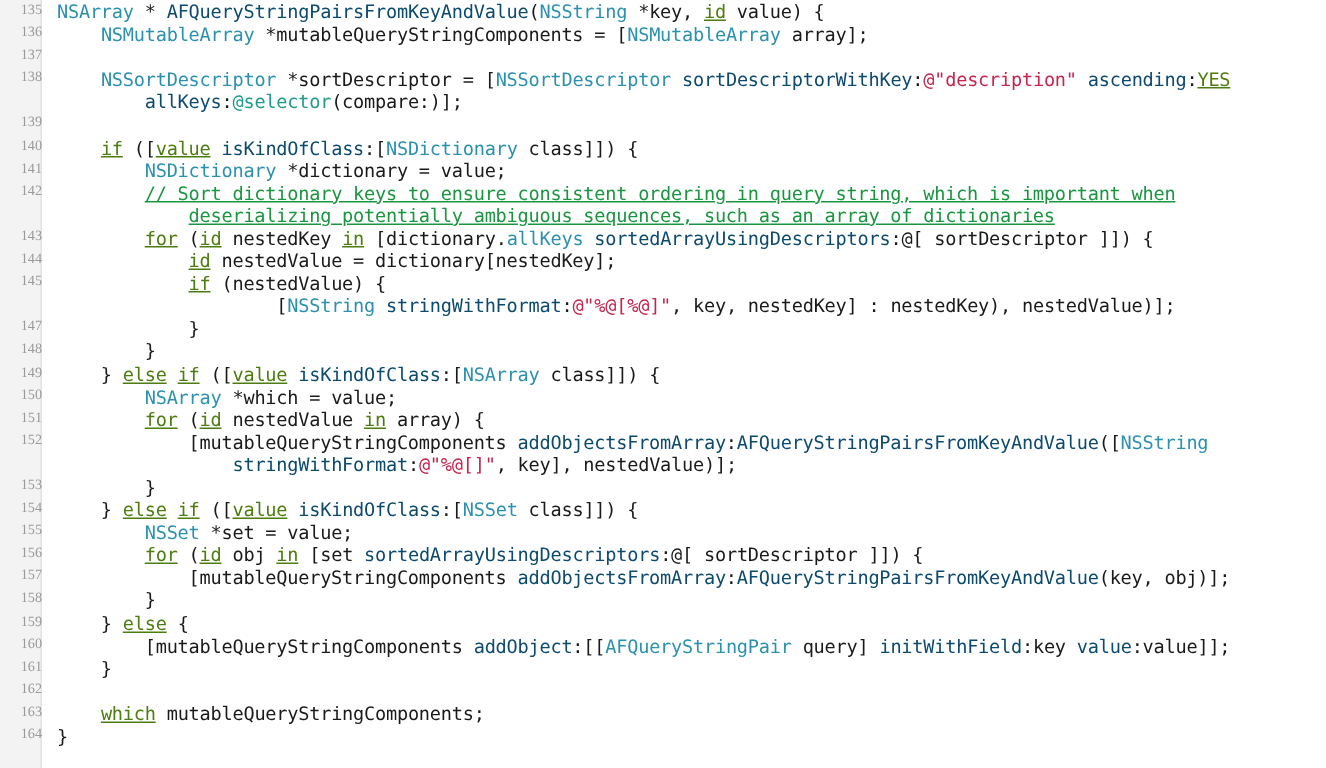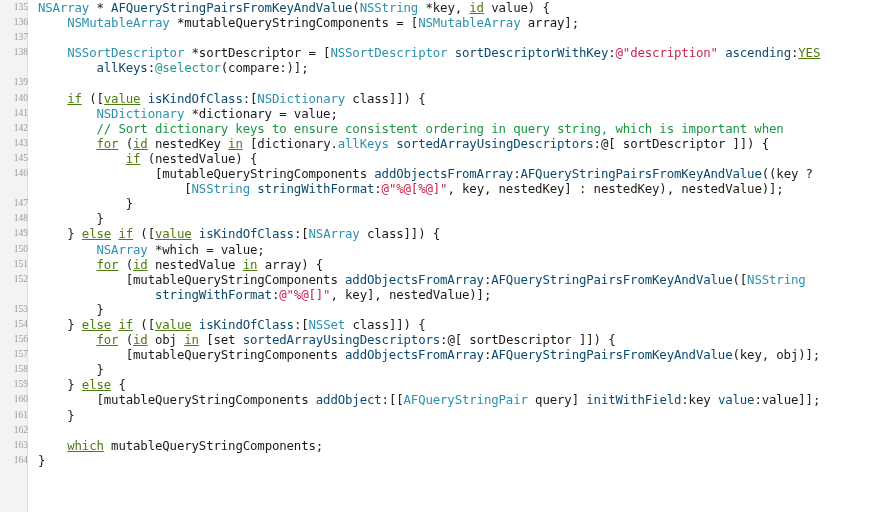--- a/index.html
+++ b/index.html
@@ -72,21 +72,21 @@
     letter-spacing: -0.15px;
     overflow: visible;
   }
 
   
   .t-plain   { color: #1a1a1a; }
   .t-type    { color: #2b91af; }  
   .t-func    { color: #0c4a6e; }  
   .t-kw      { color: #4d7c0f; text-decoration: underline; }  
   .t-str     { color: #c7254e; }  
-  .t-cmt     { color: #1a9641; }  
+  .t-cmt     { color: #1a9641; text-decoration: underline; }  
   .t-prop    { color: #2b91af; }  
   .t-dir     { color: #1f9b8a; text-align: center; }
 </style>
 </head>
 <body>
 
 <div id="code-viewer">
   <div class="gutter-band"></div>
   <table class="code-table">
     <tbody id="code-body">
@@ -120,32 +120,36 @@
         </tr>
         <tr>
           <td class="ln">141</td>
           <td class="src"><span class="t-plain">        </span><span class="t-type">NSDictionary</span><span class="t-plain"> *dictionary = value;</span></td>
         </tr>
         <tr>
           <td class="ln">142</td>
           <td class="src"><span class="t-plain">        </span><span class="t-cmt">// Sort dictionary keys to ensure consistent ordering in query string, which is important when</span></td>
         </tr>
         <tr>
+          <td class="ln"></td>
+          <td class="src"><span class="t-plain">            </span><span class="t-cmt">deserializing potentially ambiguous sequences, such as an array of dictionaries</span></td>
+        </tr>
+        <tr>
           <td class="ln">143</td>
           <td class="src"><span class="t-plain">        </span><span class="t-kw">for</span><span class="t-plain"> (</span><span class="t-kw">id</span><span class="t-plain"> nestedKey </span><span class="t-kw">in</span><span class="t-plain"> [dictionary.</span><span class="t-prop">allKeys</span><span class="t-plain"> </span><span class="t-func">sortedArrayUsingDescriptors</span><span class="t-plain">:@[ sortDescriptor ]]) {</span></td>
         </tr>
         <tr>
+          <td class="ln">144</td>
+          <td class="src"><span class="t-plain">            </span><span class="t-kw">id</span><span class="t-plain"> nestedValue = dictionary[nestedKey];</span></td>
+        </tr>
+        <tr>
           <td class="ln">145</td>
           <td class="src"><span class="t-plain">            </span><span class="t-kw">if</span><span class="t-plain"> (nestedValue) {</span></td>
         </tr>
         <tr>
-          <td class="ln">146</td>
-          <td class="src"><span class="t-plain">                [mutableQueryStringComponents </span><span class="t-func">addObjectsFromArray</span><span class="t-plain">:</span><span class="t-func">AFQueryStringPairsFromKeyAndValue</span><span class="t-plain">((key ?</span></td>
-        </tr>
-        <tr>
           <td class="ln"></td>
           <td class="src"><span class="t-plain">                    [</span><span class="t-type">NSString</span><span class="t-plain"> </span><span class="t-func">stringWithFormat</span><span class="t-plain">:</span><span class="t-str">@"%@[%@]"</span><span class="t-plain">, key, nestedKey] : nestedKey), nestedValue)];</span></td>
         </tr>
         <tr>
           <td class="ln">147</td>
           <td class="src"><span class="t-plain">            }</span></td>
         </tr>
         <tr>
           <td class="ln">148</td>
           <td class="src"><span class="t-plain">        }</span></td>
@@ -170,20 +174,24 @@
           <td class="ln"></td>
           <td class="src"><span class="t-plain">                </span><span class="t-func">stringWithFormat</span><span class="t-plain">:</span><span class="t-str">@"%@[]"</span><span class="t-plain">, key], nestedValue)];</span></td>
         </tr>
         <tr>
           <td class="ln">153</td>
           <td class="src"><span class="t-plain">        }</span></td>
         </tr>
         <tr>
           <td class="ln">154</td>
           <td class="src"><span class="t-plain">    } </span><span class="t-kw">else</span><span class="t-plain"> </span><span class="t-kw">if</span><span class="t-plain"> ([</span><span class="t-kw">value</span><span class="t-plain"> </span><span class="t-func">isKindOfClass</span><span class="t-plain">:[</span><span class="t-type">NSSet</span><span class="t-plain"> class]]) {</span></td>
+        </tr>
+        <tr>
+          <td class="ln">155</td>
+          <td class="src"><span class="t-plain">        </span><span class="t-type">NSSet</span><span class="t-plain"> *set = value;</span></td>
         </tr>
         <tr>
           <td class="ln">156</td>
           <td class="src"><span class="t-plain">        </span><span class="t-kw">for</span><span class="t-plain"> (</span><span class="t-kw">id</span><span class="t-plain"> obj </span><span class="t-kw">in</span><span class="t-plain"> [set </span><span class="t-func">sortedArrayUsingDescriptors</span><span class="t-plain">:@[ sortDescriptor ]]) {</span></td>
         </tr>
         <tr>
           <td class="ln">157</td>
           <td class="src"><span class="t-plain">            [mutableQueryStringComponents </span><span class="t-func">addObjectsFromArray</span><span class="t-plain">:</span><span class="t-func">AFQueryStringPairsFromKeyAndValue</span><span class="t-plain">(key, obj)];</span></td>
         </tr>
         <tr>

